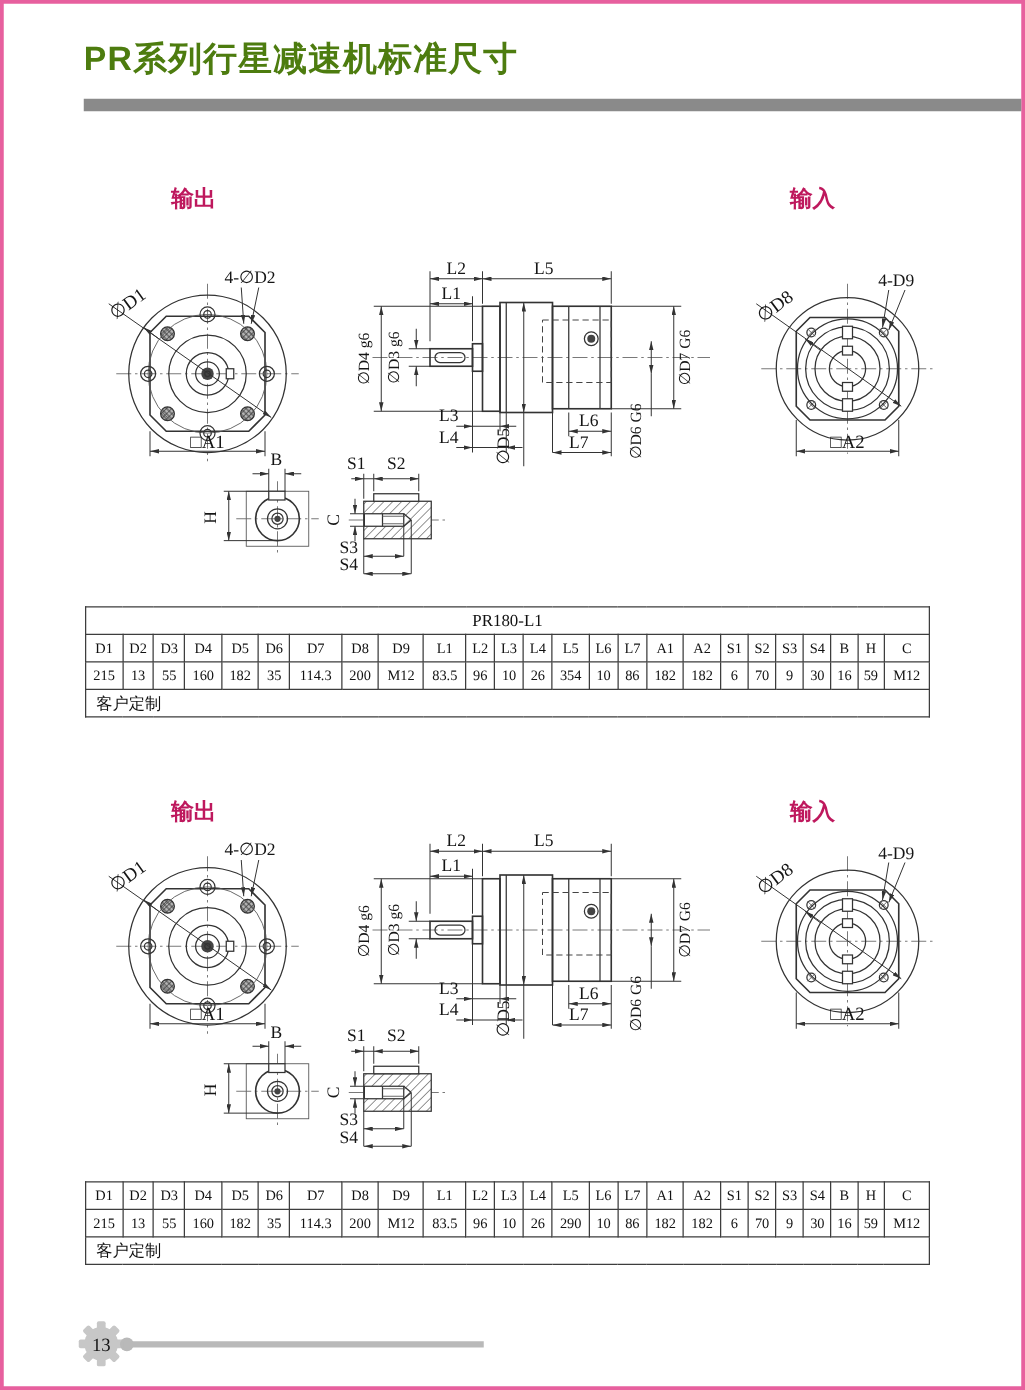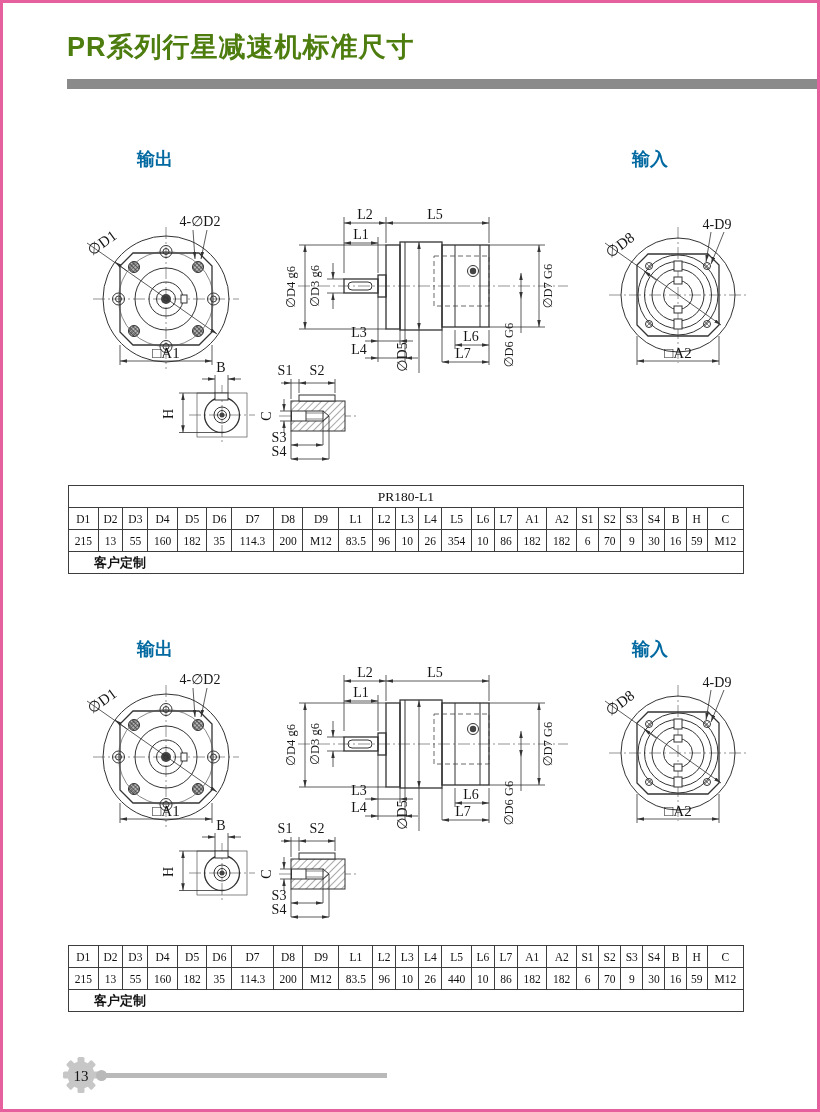--- a/index.html
+++ b/index.html
@@ -3,42 +3,42 @@
 <meta charset="utf-8">
 <style>
   html,body{margin:0;padding:0;background:#f2f0ee;}
   .page{position:relative;width:820px;height:1112px;box-sizing:border-box;margin:0 auto;
         background:#fff;border:3px solid #e7609e;overflow:hidden;
         font-family:"Liberation Serif",serif;color:#1a1a1a;}
   .title{position:absolute;left:64px;top:26px;font-family:"Liberation Sans",sans-serif;
          font-weight:bold;font-size:27px;letter-spacing:1px;color:#4d7c0f;}
   .bar{position:absolute;left:64px;top:76px;width:753px;height:10px;background:#8a8a8a;}
   .sec-label{position:absolute;font-family:"Liberation Sans",sans-serif;font-weight:bold;
-             font-size:18px;color:#0369a1;}
+             font-size:18px;color:#be185d;}
   .draw-group{position:absolute;left:0;width:820px;height:300px;}
   .draw-group svg{position:absolute;overflow:visible;}
   svg text{stroke:none;fill:#151515;font-family:"Liberation Serif",serif;}
   .tech line,.tech path,.tech rect,.tech circle{stroke:#333;fill:none;stroke-width:1;}
   .tech .cl{stroke:#666;stroke-width:.7;stroke-dasharray:12 3 2 3;}
   .tech .dml{stroke:#333;stroke-width:.8;}
   .tech .dash{stroke:#444;stroke-width:.8;stroke-dasharray:5 3;}
   .tech .fw{stroke-width:1.3;}
   .tech .thin{stroke-width:.7;stroke:#555;}
   .tech .darkfill{fill:#444;stroke:none;}
   .tech .whitefill{fill:#fff;stroke:#333;}
   .tech .hatchfill{fill:url(#hp);stroke:#333;}
   .tech .cornerfill{fill:url(#hd);stroke:#333;}
   .dim{font-size:14px;}
   .dimbig{font-size:15px;}
   .dimsm{font-size:12.5px;}
   table.dims{position:absolute;left:65px;width:676px;border-collapse:collapse;background:#fff;}
   table.dims td{border:1px solid #3d3d3d;text-align:center;font-size:11.5px;height:21px;
                 padding:0 1px;white-space:nowrap;color:#111;}
   table.dims td.t-title{font-size:13.5px;}
-  table.dims td.t-f{text-align:left;padding-left:25px;font-size:13px;font-weight:bold;}
+  table.dims td.t-f{text-align:left;padding-left:8px;font-size:13px;}
   .pgline{position:absolute;left:96px;top:1070px;width:288px;height:5px;background:#b9b9b9;}
   .pgdot{position:absolute;left:93px;top:1066.5px;width:11px;height:11px;border-radius:50%;background:#b9b9b9;}
   .gear{position:absolute;left:56px;top:1050px;}
 </style>
 </head>
 <body>
 
 <div class="page">
 
   <svg width="0" height="0" style="position:absolute">
@@ -571,21 +571,21 @@
           <td>160</td>
           <td>182</td>
           <td>35</td>
           <td>114.3</td>
           <td>200</td>
           <td>M12</td>
           <td>83.5</td>
           <td>96</td>
           <td>10</td>
           <td>26</td>
-          <td>440</td>
+          <td>290</td>
           <td>10</td>
           <td>86</td>
           <td>182</td>
           <td>182</td>
           <td>6</td>
           <td>70</td>
           <td>9</td>
           <td>30</td>
           <td>16</td>
           <td>59</td>

